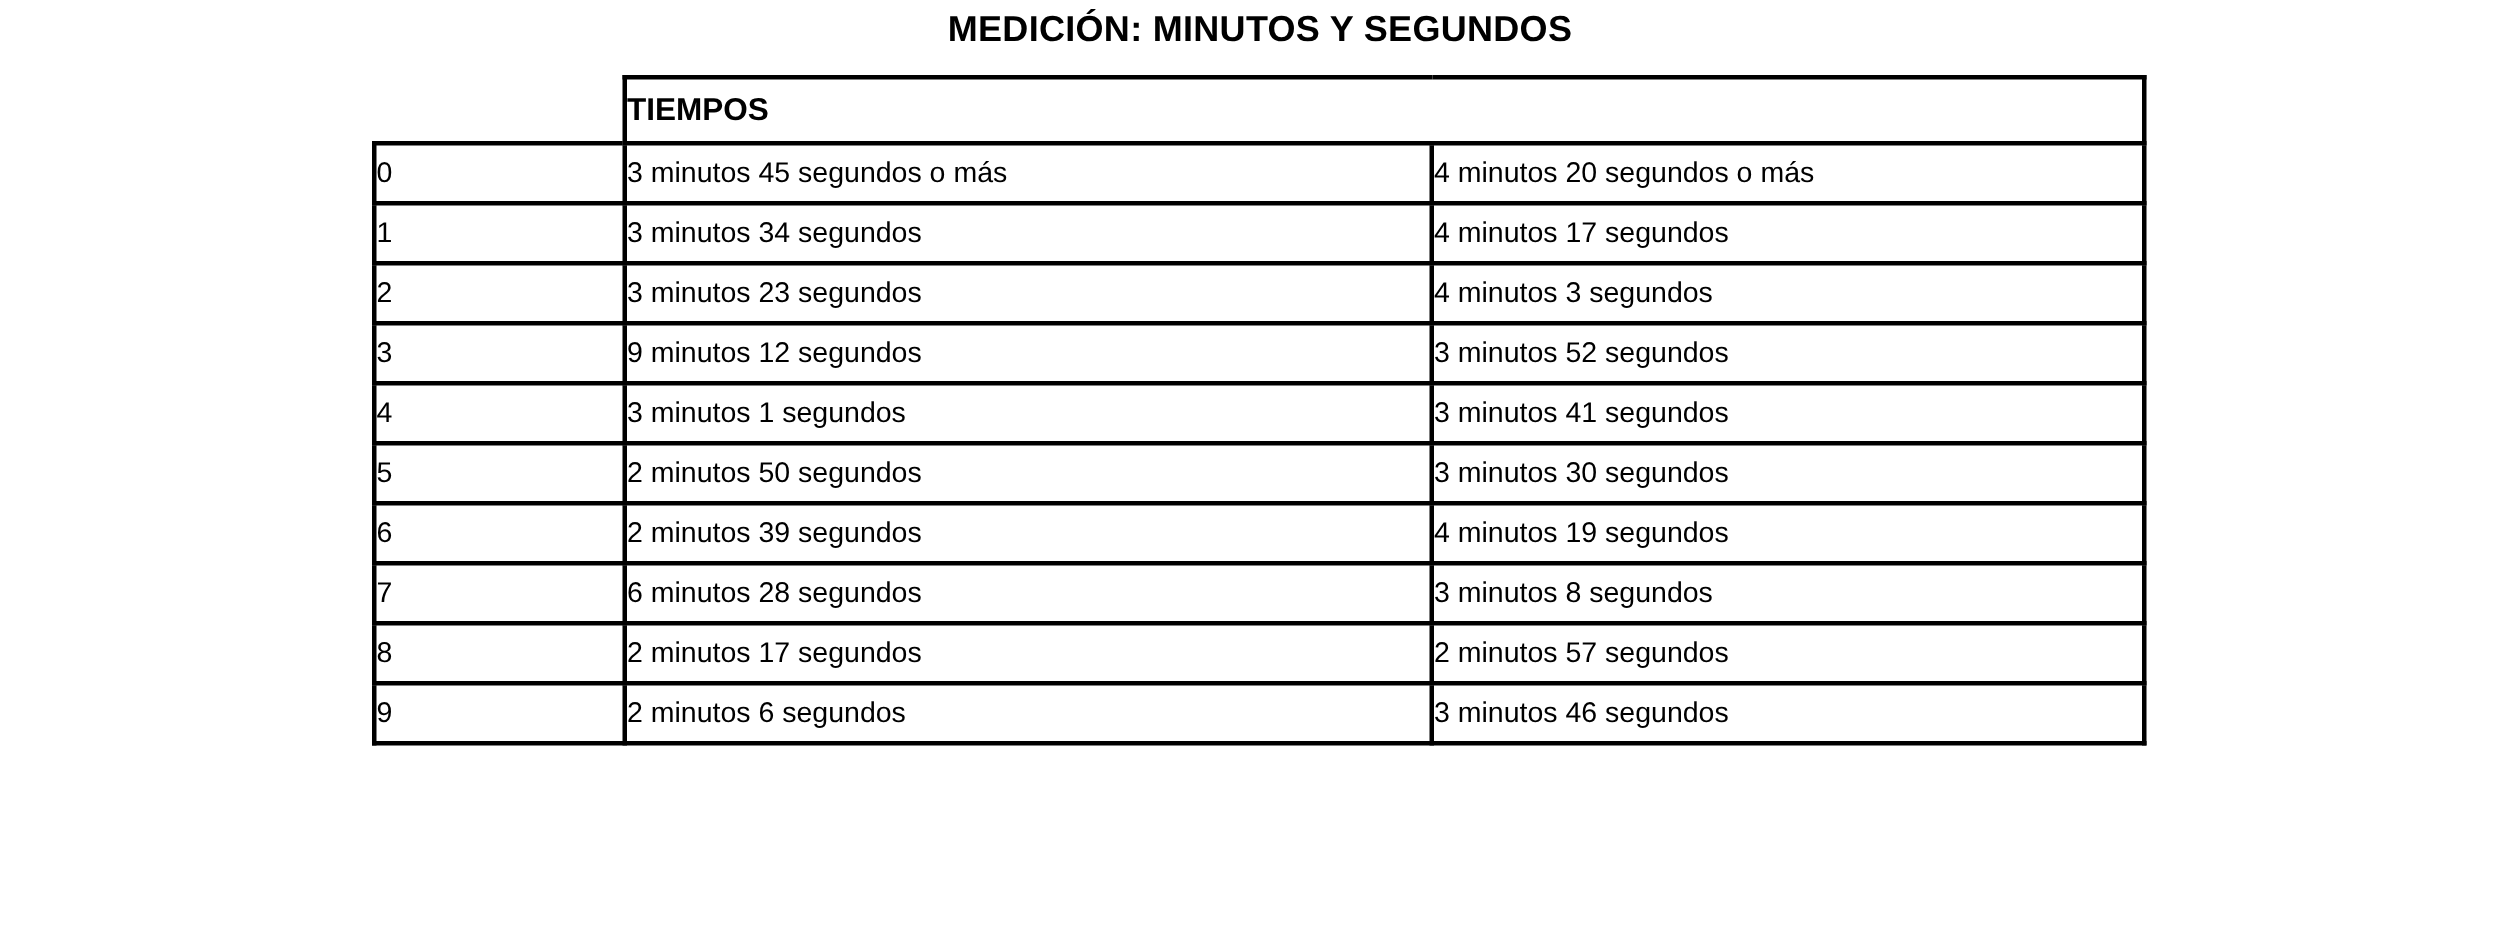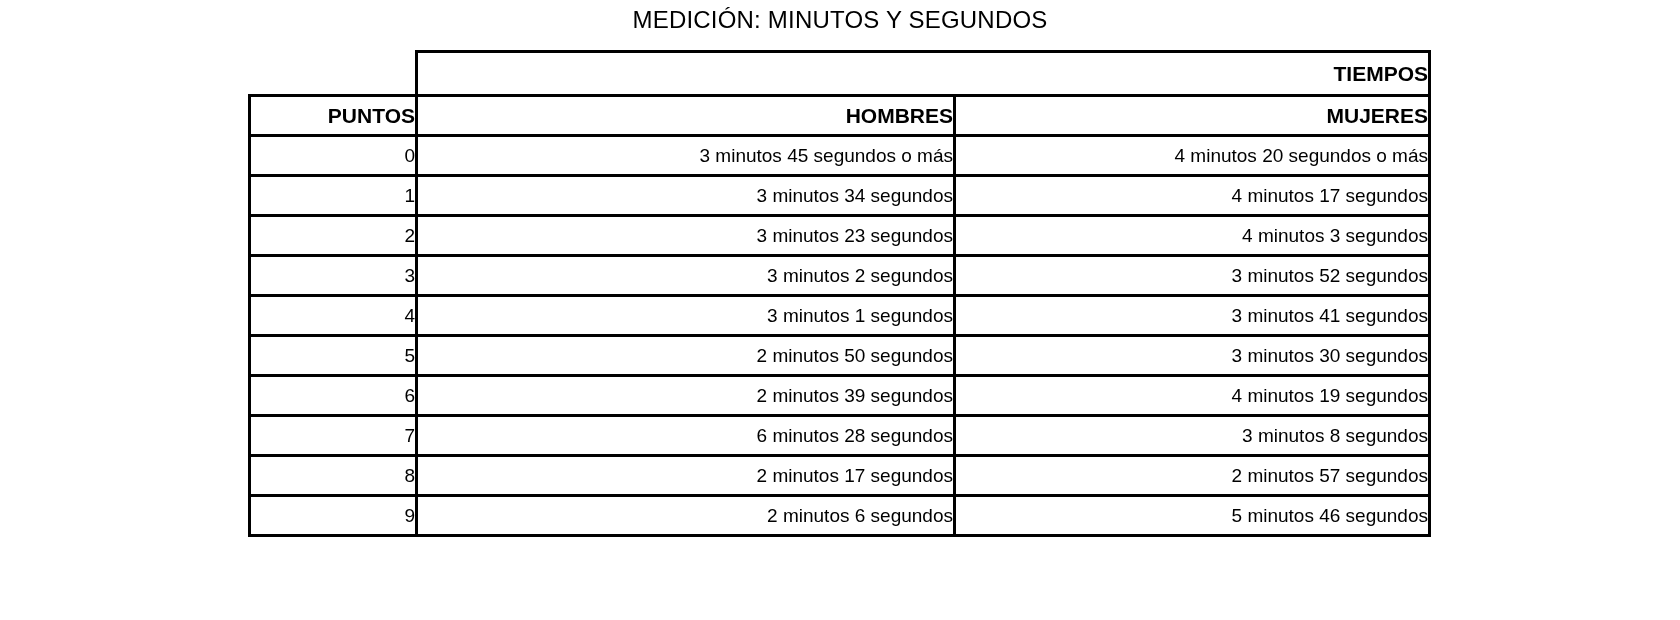--- a/index.html
+++ b/index.html
@@ -16,35 +16,35 @@
     overflow: hidden;
   }
   .doc-title {
     position: absolute;
     top: 6px;
     left: 0;
     width: 1680px;
     text-align: center;
     font-size: 24px;
     line-height: 28px;
-    font-weight: normal;
+    font-weight: bold;
     letter-spacing: 0.2px;
   }
   table.score-table {
     position: absolute;
     left: 248px;
     top: 50px;
     border-collapse: collapse;
     table-layout: fixed;
     background: #ffffff;
   }
   .score-table th,
   .score-table td {
     border: 3px solid #000000;
-    text-align: right;
+    text-align: left;
     vertical-align: middle;
     padding: 0;
     overflow: hidden;
     white-space: nowrap;
   }
   .score-table th.corner {
     border: none;
     background: transparent;
   }
   .score-table tr.group-row th {
@@ -75,45 +75,40 @@
   <colgroup>
     <col class="c-puntos">
     <col class="c-hombres">
     <col class="c-mujeres">
   </colgroup>
   <thead>
     <tr class="group-row">
       <th class="corner"></th>
       <th colspan="2">TIEMPOS</th>
     </tr>
-    <tr class="cols-row">
-      <th>PUNTOS</th>
-      <th>HOMBRES</th>
-      <th>MUJERES</th>
-    </tr>
   </thead>
   <tbody>
       <tr>
         <td>0</td>
         <td>3 minutos 45 segundos o más</td>
         <td>4 minutos 20 segundos o más</td>
       </tr>
       <tr>
         <td>1</td>
         <td>3 minutos 34 segundos</td>
         <td>4 minutos 17 segundos</td>
       </tr>
       <tr>
         <td>2</td>
         <td>3 minutos 23 segundos</td>
         <td>4 minutos 3 segundos</td>
       </tr>
       <tr>
         <td>3</td>
-        <td>3 minutos 2 segundos</td>
+        <td>9 minutos 12 segundos</td>
         <td>3 minutos 52 segundos</td>
       </tr>
       <tr>
         <td>4</td>
         <td>3 minutos 1 segundos</td>
         <td>3 minutos 41 segundos</td>
       </tr>
       <tr>
         <td>5</td>
         <td>2 minutos 50 segundos</td>
@@ -130,16 +125,16 @@
         <td>3 minutos 8 segundos</td>
       </tr>
       <tr>
         <td>8</td>
         <td>2 minutos 17 segundos</td>
         <td>2 minutos 57 segundos</td>
       </tr>
       <tr>
         <td>9</td>
         <td>2 minutos 6 segundos</td>
-        <td>5 minutos 46 segundos</td>
+        <td>3 minutos 46 segundos</td>
       </tr>
     </tbody>
 </table>
 
 </body></html>

